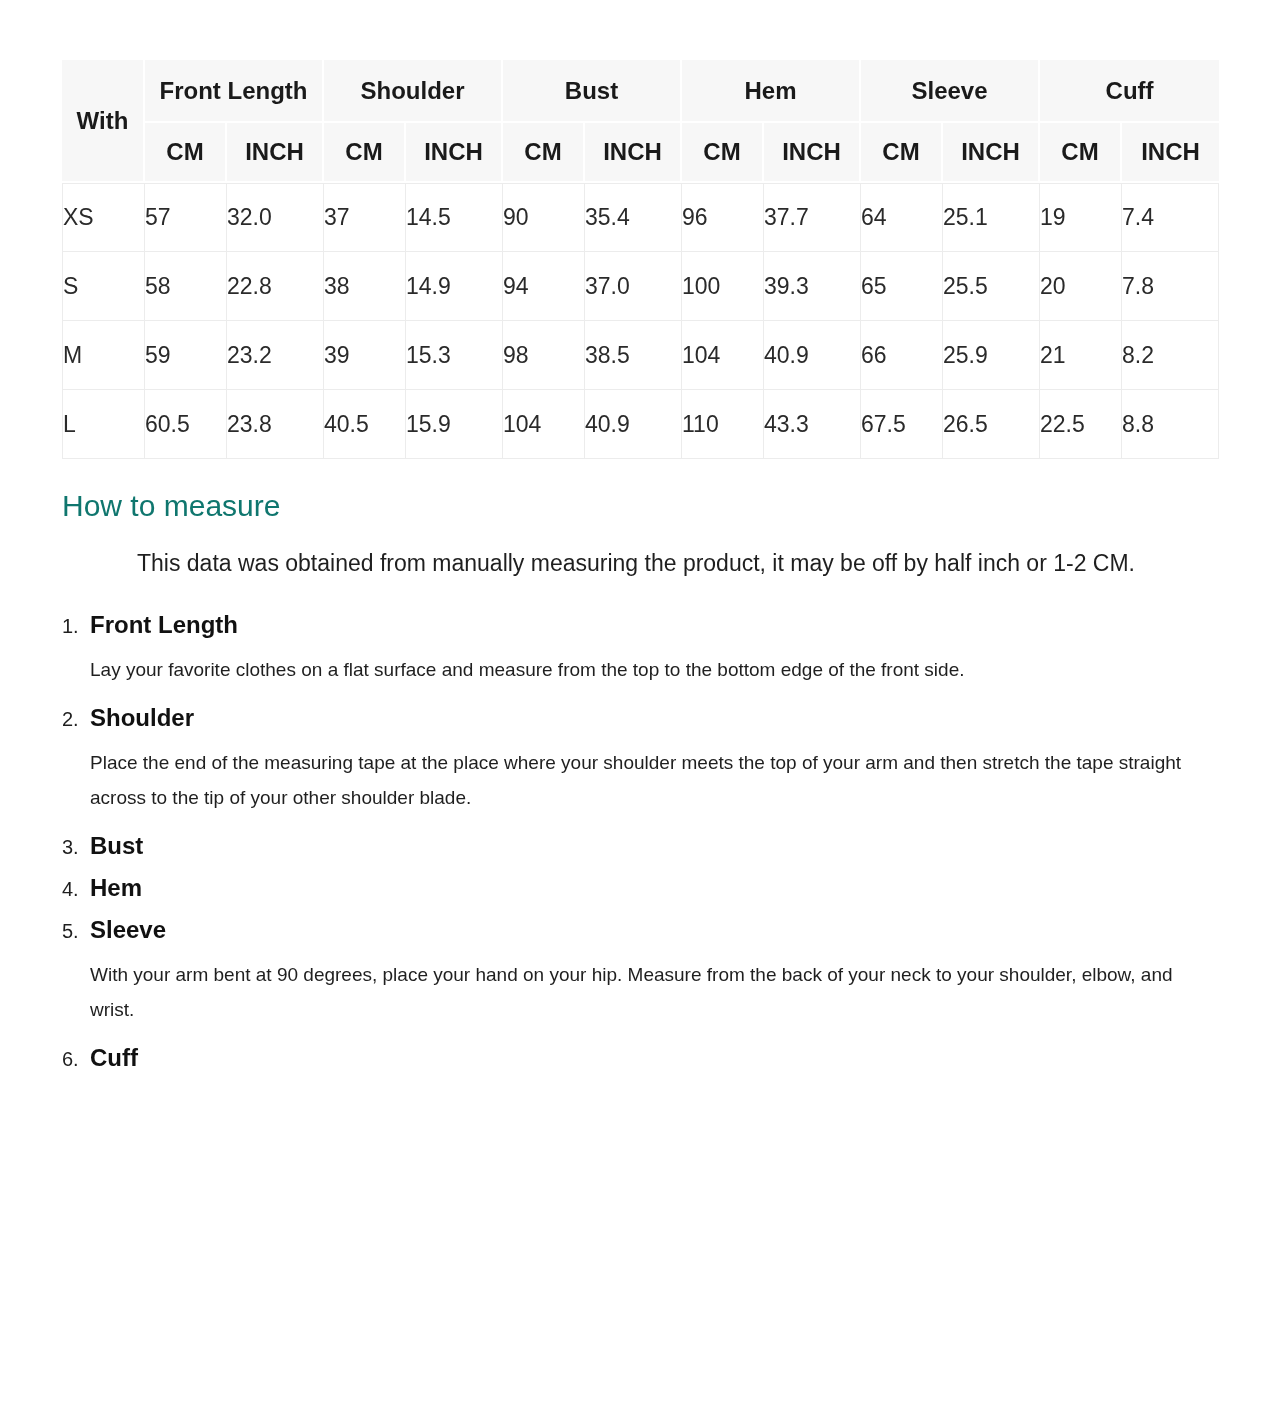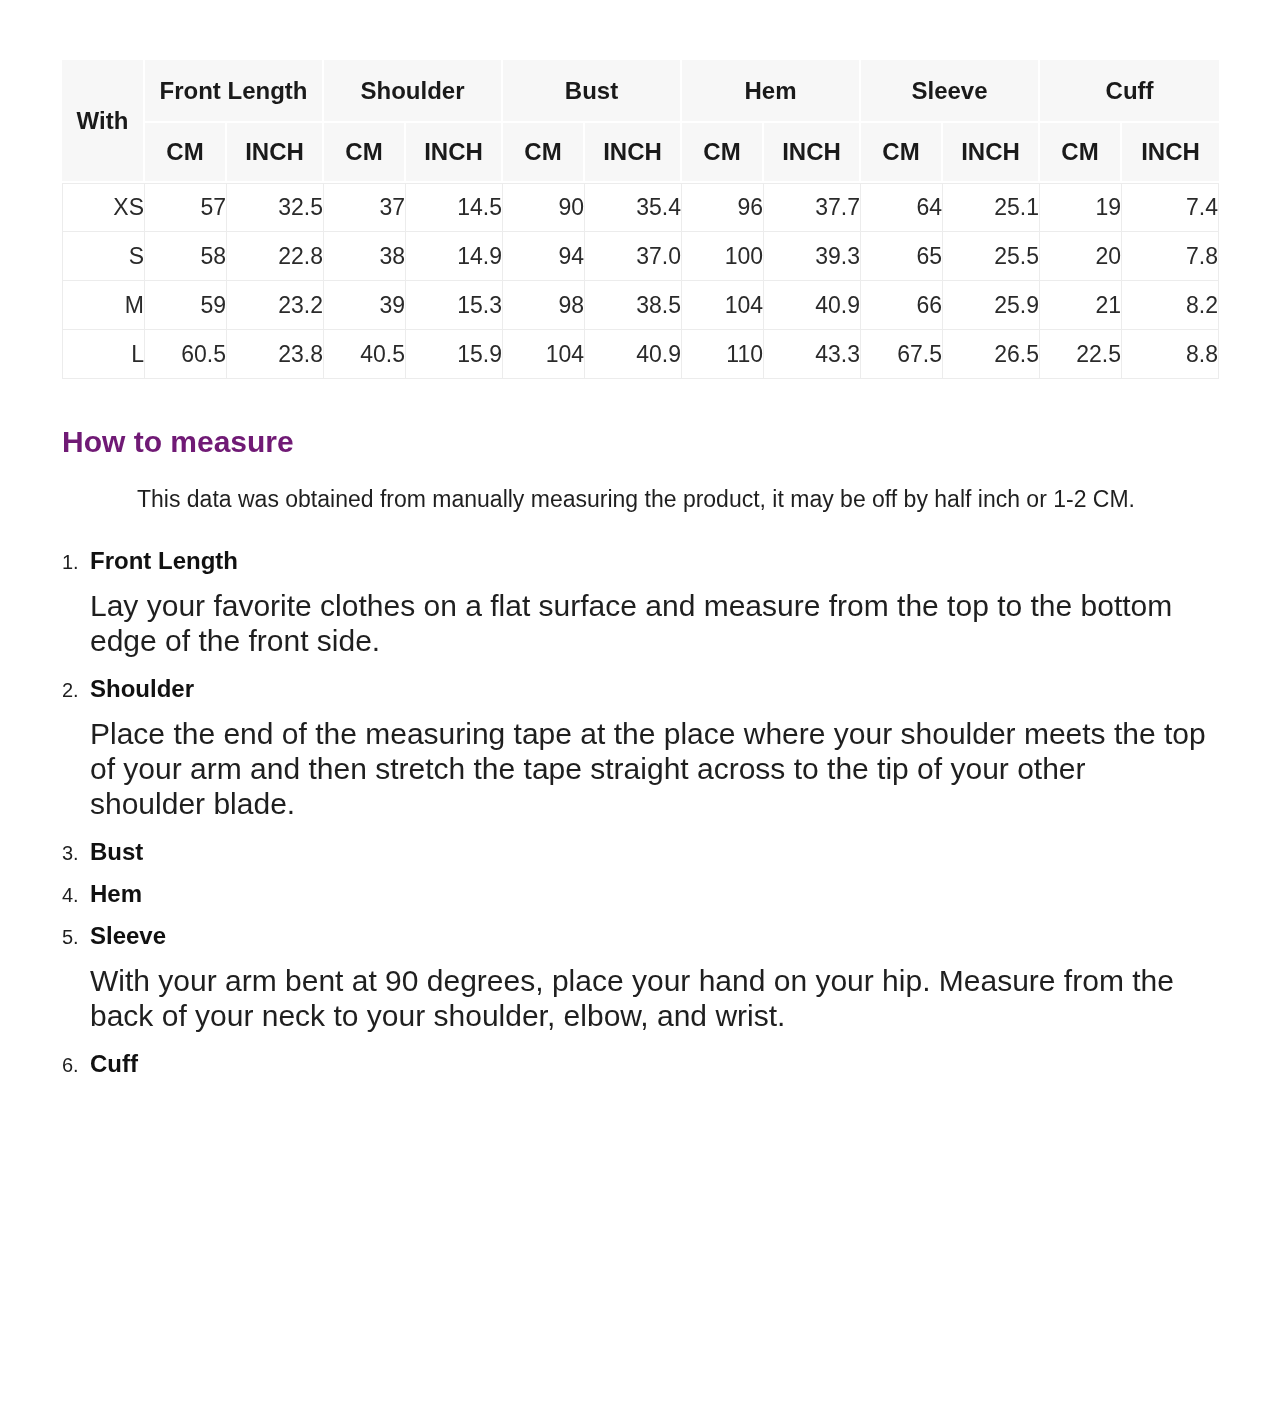--- a/index.html
+++ b/index.html
@@ -41,36 +41,36 @@
   thead tr.unit-row th { height: 60px; }
   thead th.size-head { height: auto; }
   thead tr.group-row th:last-child { border-right: none; }
   thead tr.unit-row th:last-child { border-right: none; }
 
   tbody th, tbody td {
     background: #ffffff;
     font-size: 23px;
     font-weight: normal;
     color: #2a2a2a;
-    text-align: right;
+    text-align: left;
     vertical-align: middle;
-    height: 49px;
+    height: 69px;
     padding: 0;
     border-right: 1px solid #ececec;
     border-bottom: 1px solid #ececec;
   }
   tbody tr > :first-child { border-left: 1px solid #ececec; }
   tbody tr:first-child > * { border-top: 1px solid #ececec; }
 
   
   .section-title {
-    margin: 46px 0 22px 0;
+    margin: 30px 0 22px 0;
     font-size: 30px;
-    font-weight: bold;
-    color: #701a75;
+    font-weight: normal;
+    color: #0f766e;
   }
   .intro-text {
     margin: 0 0 30px 0;
     font-size: 23px;
     line-height: 36px;
     max-width: 1148px;
     text-align: center;
   }
   ol.measure-list {
     list-style: none;
@@ -88,21 +88,21 @@
     font-size: 20px;
     color: #1f1f1f;
   }
   .item-title {
     font-size: 24px;
     font-weight: bold;
     color: #111111;
   }
   .item-description {
     margin: 13px 0 17px 28px;
-    font-size: 30px;
+    font-size: 19px;
     line-height: 35px;
     max-width: 1118px;
   }
 </style>
 </head>
 <body>
 
 <div class="page">
 
   <table class="size-table">
@@ -143,21 +143,21 @@
         <th>CM</th>
         <th>INCH</th>
         <th>CM</th>
         <th>INCH</th>
       </tr>
     </thead>
     <tbody>
       <tr>
         <th scope="row">XS</th>
         <td>57</td>
-        <td>32.5</td>
+        <td>32.0</td>
         <td>37</td>
         <td>14.5</td>
         <td>90</td>
         <td>35.4</td>
         <td>96</td>
         <td>37.7</td>
         <td>64</td>
         <td>25.1</td>
         <td>19</td>
         <td>7.4</td>

